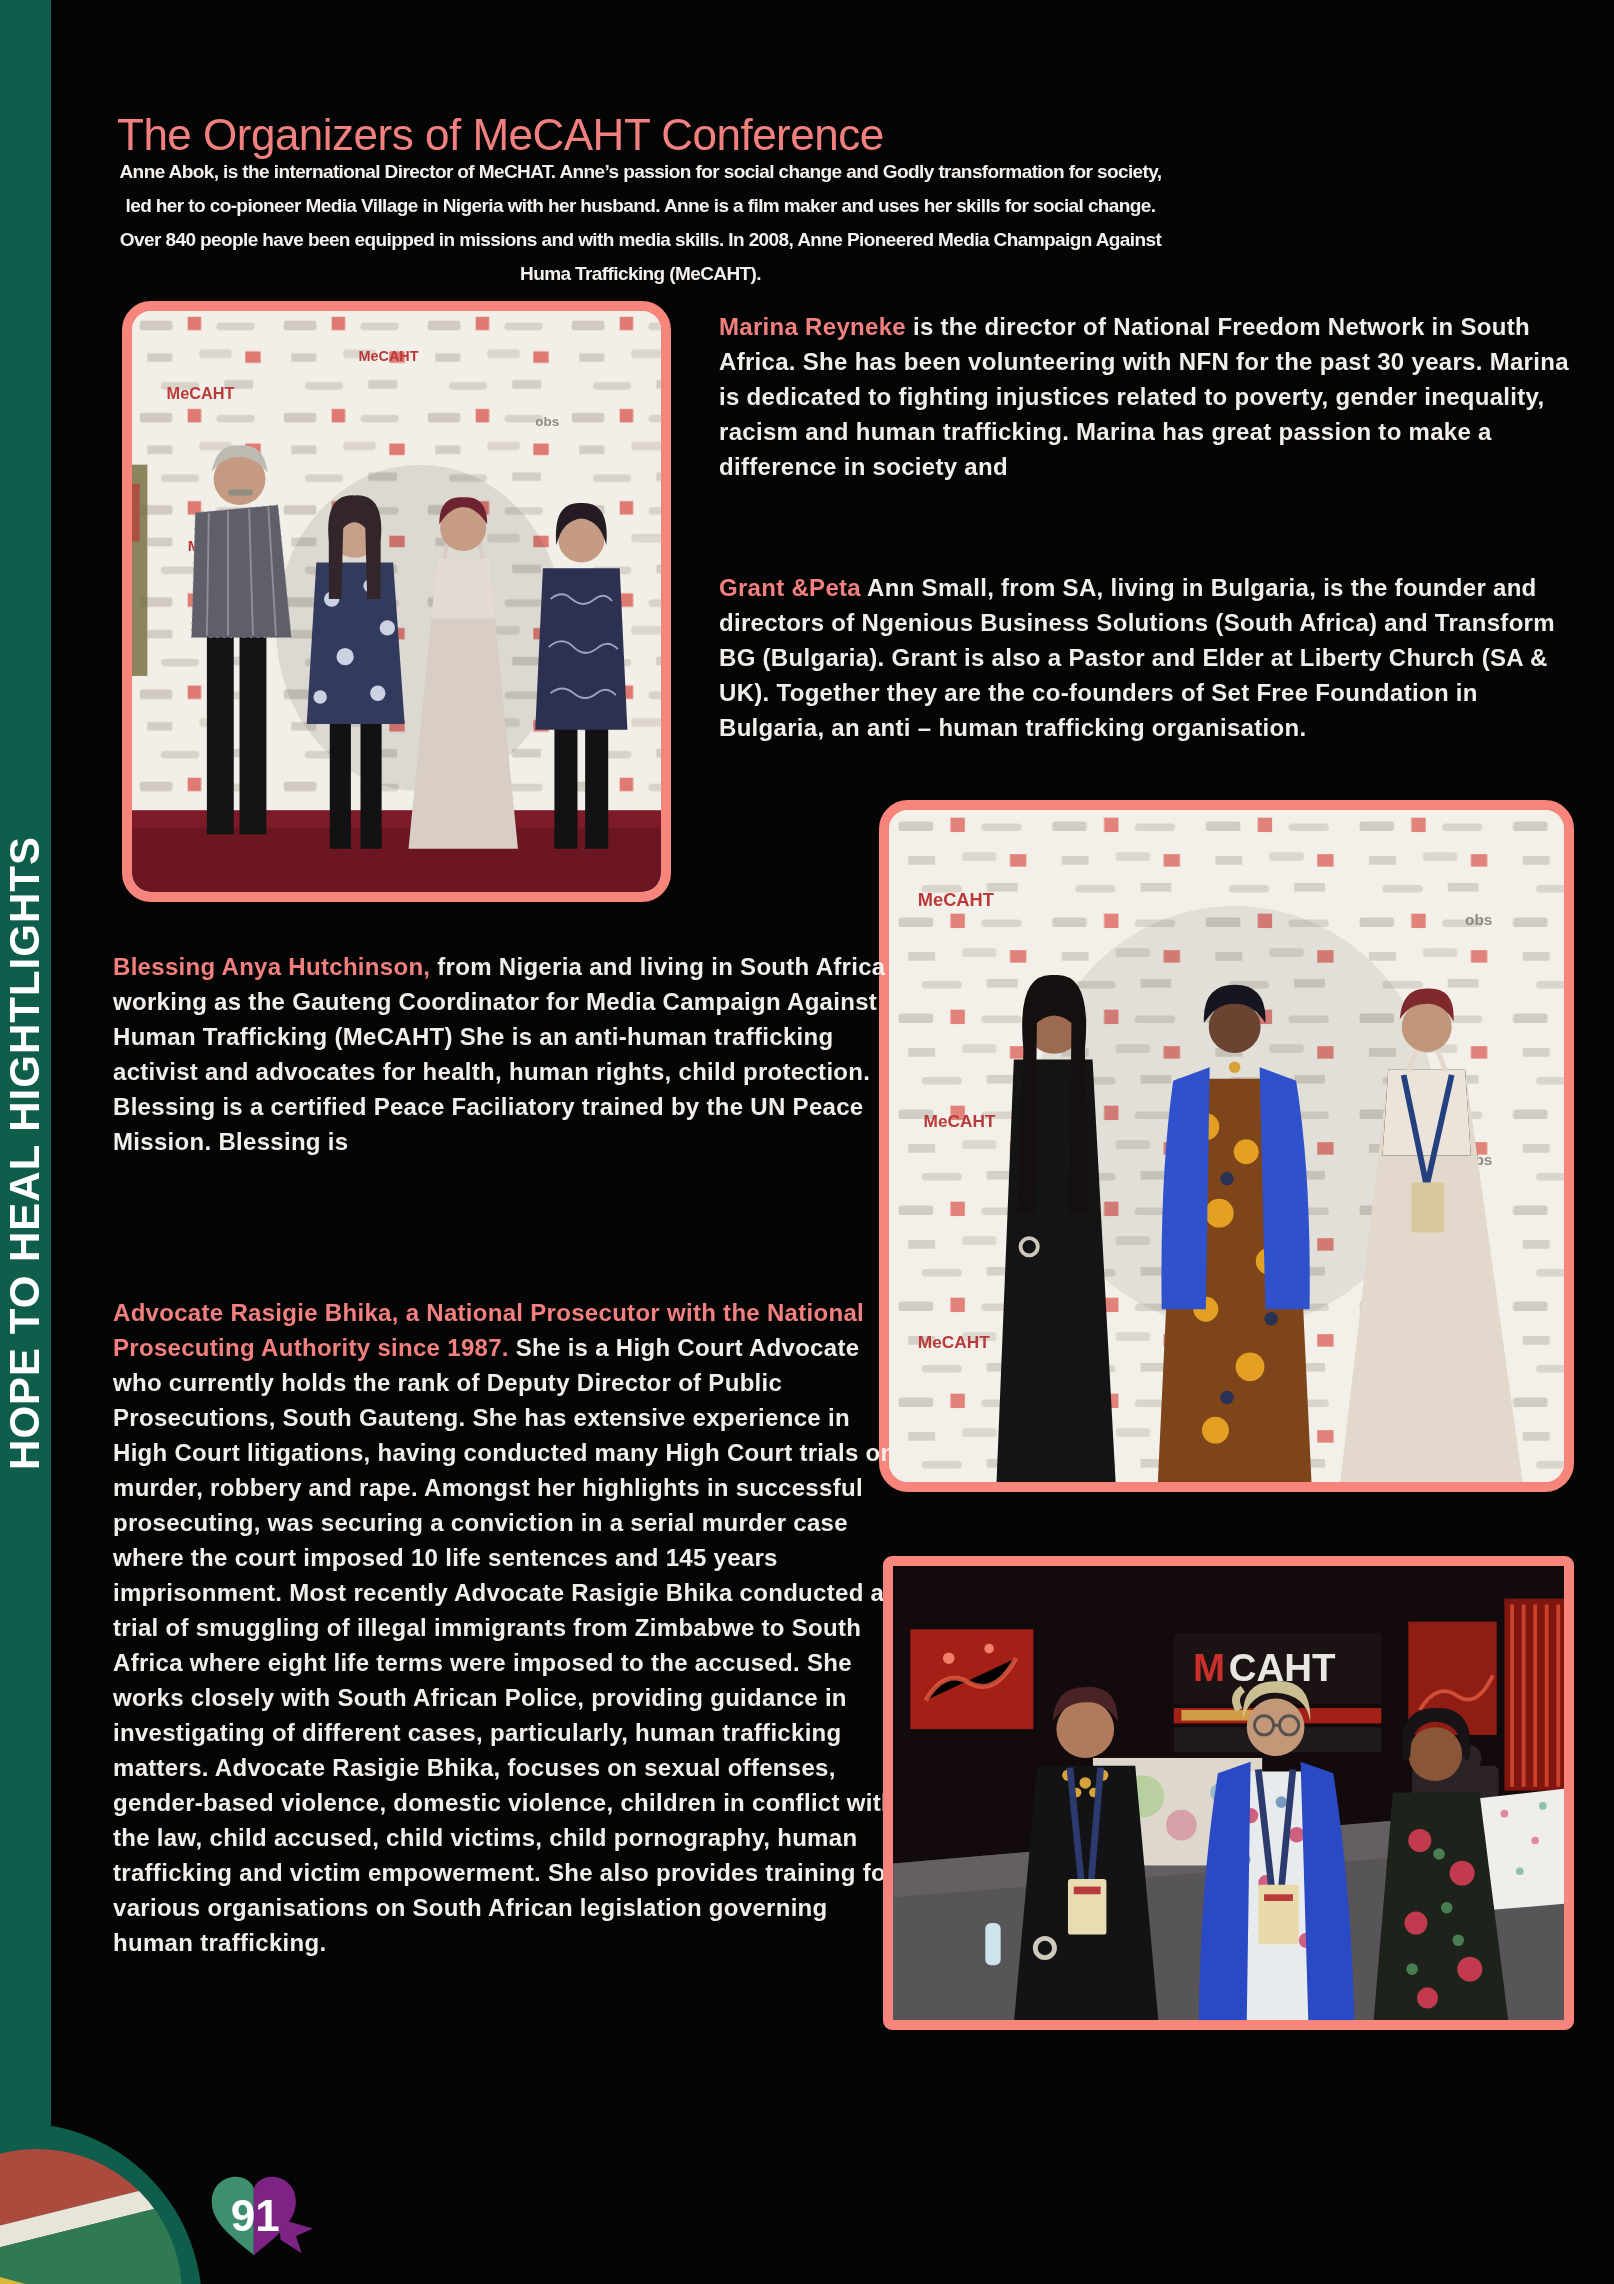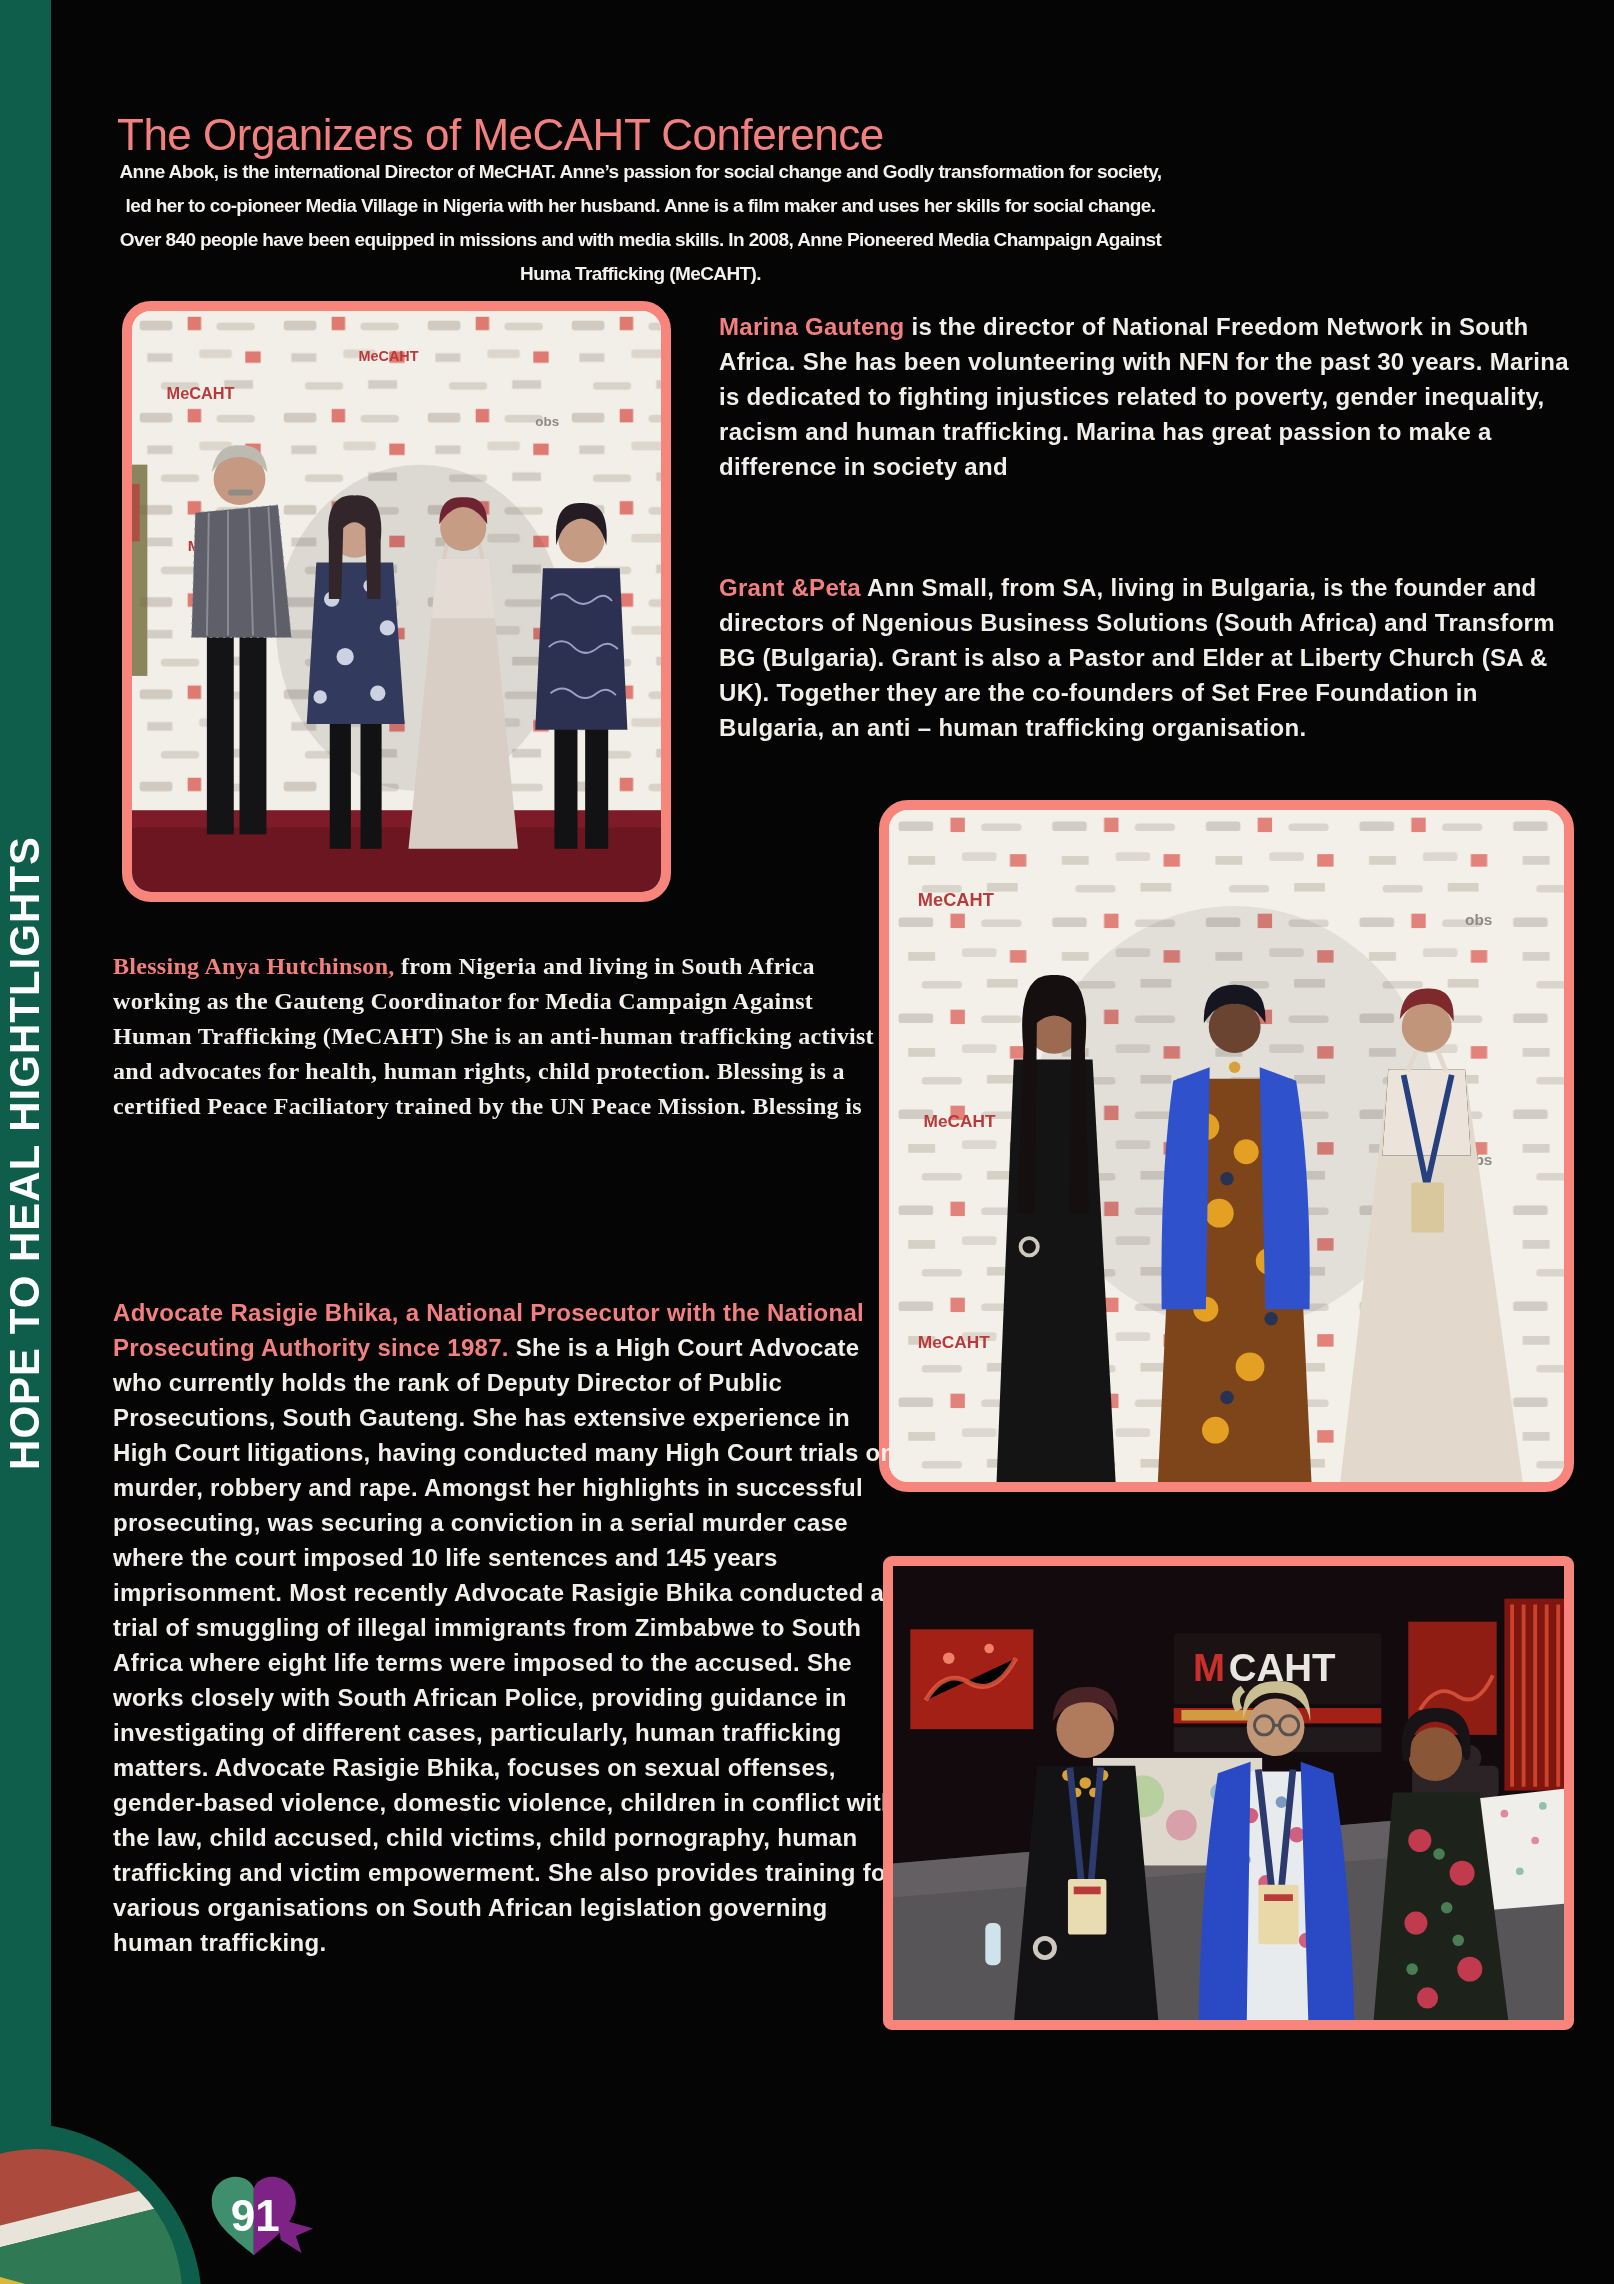--- a/index.html
+++ b/index.html
@@ -20,21 +20,21 @@
   .flag-circle svg{display:block;width:100%;height:100%;}
   
   .headline{position:absolute;left:117px;top:85px;color:#f2807f;font-weight:normal;font-size:44px;line-height:42px;letter-spacing:-0.5px;}
   .intro{position:absolute;left:117px;top:136px;width:1047px;color:#f4f1ee;font-weight:bold;
          font-size:19px;line-height:34px;letter-spacing:-0.6px;text-align:center;}
   
   .bio{position:absolute;color:#f2efeb;font-weight:bold;font-size:24px;line-height:35px;letter-spacing:0.3px;margin:0;}
   .bio .hl{color:#f2807f;}
   .bio-marina{left:719px;top:309px;width:869px;}
   .bio-grant{left:719px;top:570px;width:869px;}
-  .bio-blessing{left:113px;top:949px;width:783px;font-family:Liberation Serif, serif;}
+  .bio-blessing{left:113px;top:949px;width:783px;}
   .bio-bhika{left:113px;top:1295px;width:783px;}
   
   .photo{position:absolute;border:10.6px solid #f8857b;border-radius:29px;overflow:hidden;background:#efece5;}
   .photo svg{display:block;width:100%;height:100%;}
   .photo-1{left:122px;top:301px;width:529px;height:581px;}
   .photo-2{left:879px;top:800px;width:675px;height:672px;}
   .photo-3{left:883px;top:1556px;width:671px;height:454px;border-radius:9px;}
   
   .heart-badge{position:absolute;left:204px;top:2171px;width:113px;height:88px;}
   .heart-badge svg{display:block;width:100%;height:100%;overflow:visible;}
@@ -127,21 +127,21 @@
         <path d="M428 268 L508 268 L516 436 L420 436 Z" fill="#2c3152"></path>
         <path d="M436 300 q12 -10 22 0 q12 10 24 0 q10 -8 18 2" fill="none" stroke="#9aa2c2" stroke-width="2"></path>
         <path d="M434 350 q14 -12 26 0 q12 12 26 0 q10 -8 20 2" fill="none" stroke="#9aa2c2" stroke-width="2"></path>
         <path d="M436 398 q12 -10 24 0 q12 10 24 0 q10 -8 20 2" fill="none" stroke="#9aa2c2" stroke-width="2"></path>
         <circle cx="468" cy="238" r="24" fill="#c59b84"></circle>
         <path d="M442 244 Q438 198 468 200 Q498 198 494 244 Q488 218 468 216 Q448 218 442 244 Z" fill="#241c22"></path>
       </g>
     </svg>
   </div>
 
-  <p class="bio bio-marina"><span class="hl">Marina Gauteng</span><span> is the director of National Freedom Network in South Africa. She has been volunteering with NFN for the past 30 years. Marina is dedicated to fighting injustices related to poverty, gender inequality, racism and human trafficking. Marina has great passion to make a difference in society and</span></p>
+  <p class="bio bio-marina"><span class="hl">Marina Reyneke</span><span> is the director of National Freedom Network in South Africa. She has been volunteering with NFN for the past 30 years. Marina is dedicated to fighting injustices related to poverty, gender inequality, racism and human trafficking. Marina has great passion to make a difference in society and</span></p>
 
   <p class="bio bio-grant"><span class="hl">Grant &amp;Peta</span><span> Ann Small, from SA, living in Bulgaria, is the founder and directors of Ngenious Business Solutions (South Africa) and Transform BG (Bulgaria). Grant is also a Pastor and Elder at Liberty Church (SA &amp; UK). Together they are the co-founders of Set Free Foundation in Bulgaria, an anti – human trafficking organisation.</span></p>
 
   <div class="photo photo-2" role="img" aria-label="Three women in evening wear posing in front of the white MeCAHT sponsor backdrop">
     <svg viewBox="0 0 703 700" preserveAspectRatio="none">
       <defs>
         <pattern id="p2pat" width="160" height="100" patternUnits="userSpaceOnUse">
           <rect x="10" y="12" width="36" height="10" rx="3" fill="#c4beb4"></rect>
           <rect x="64" y="8" width="15" height="15" fill="#d9534c"></rect>
           <rect x="96" y="14" width="42" height="8" rx="4" fill="#cfc9bf"></rect>

